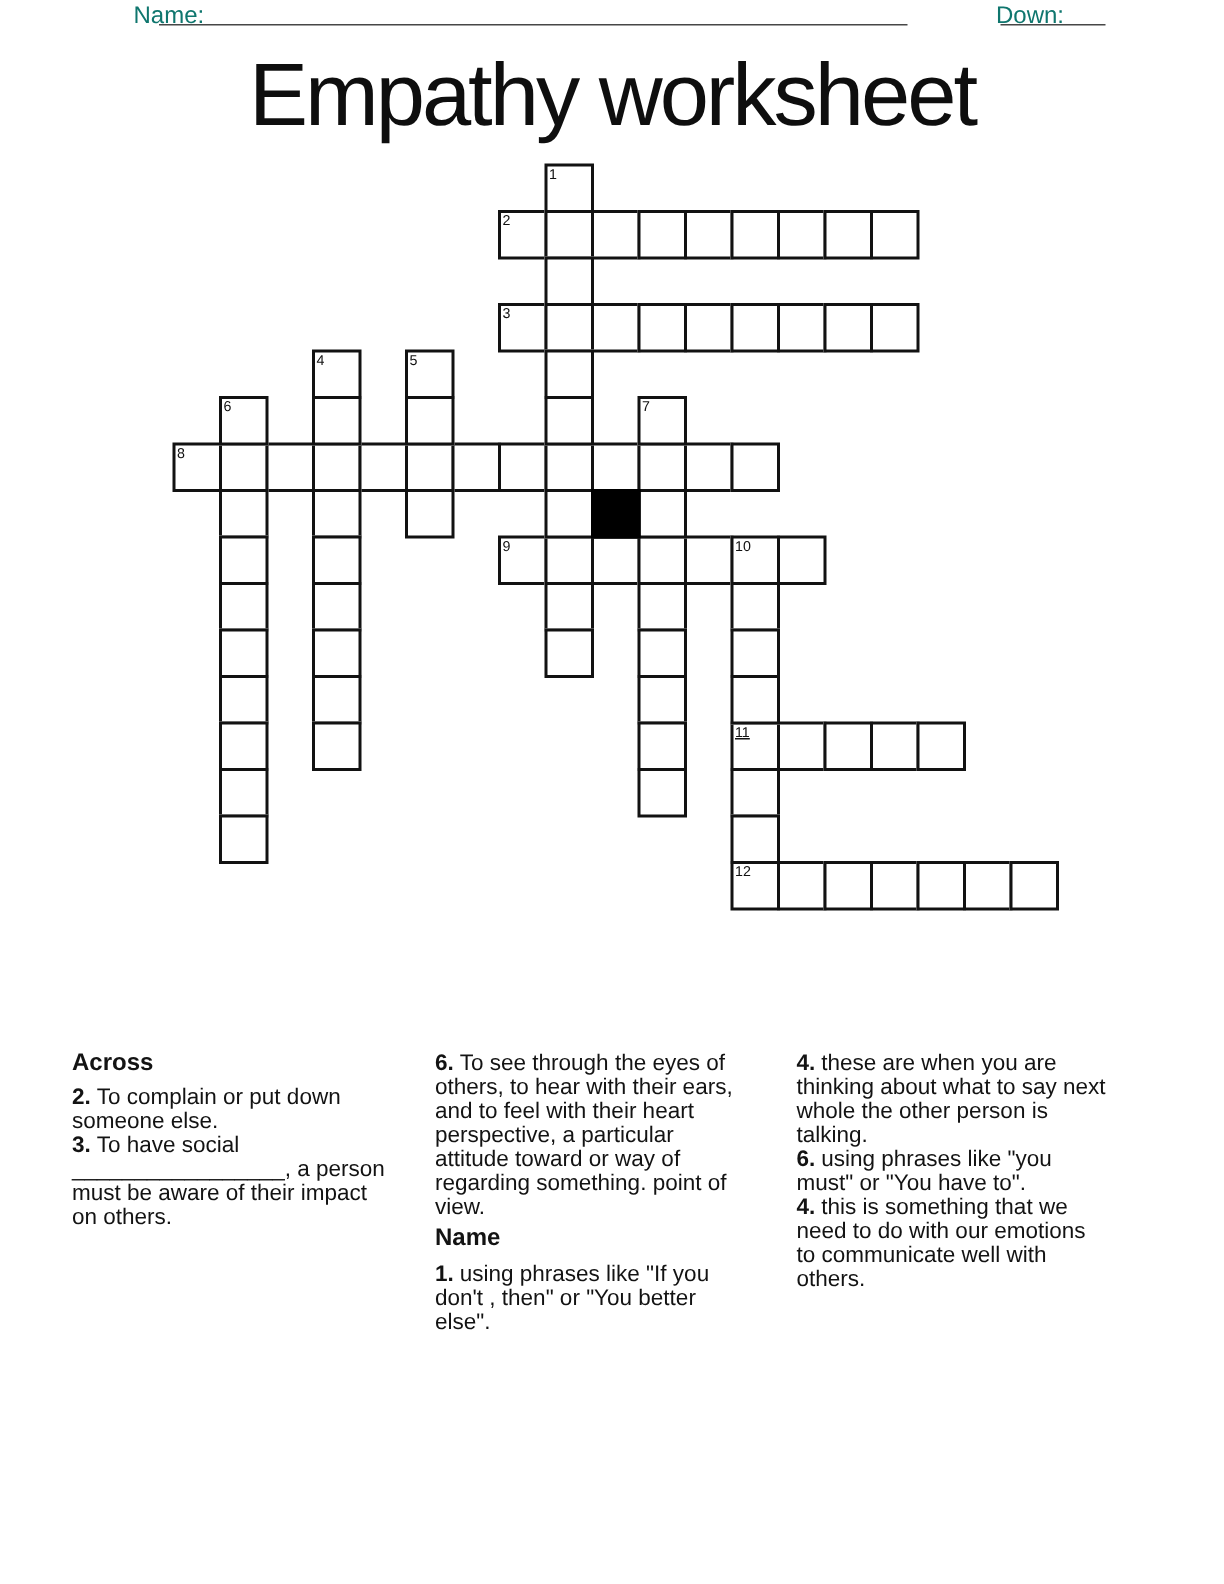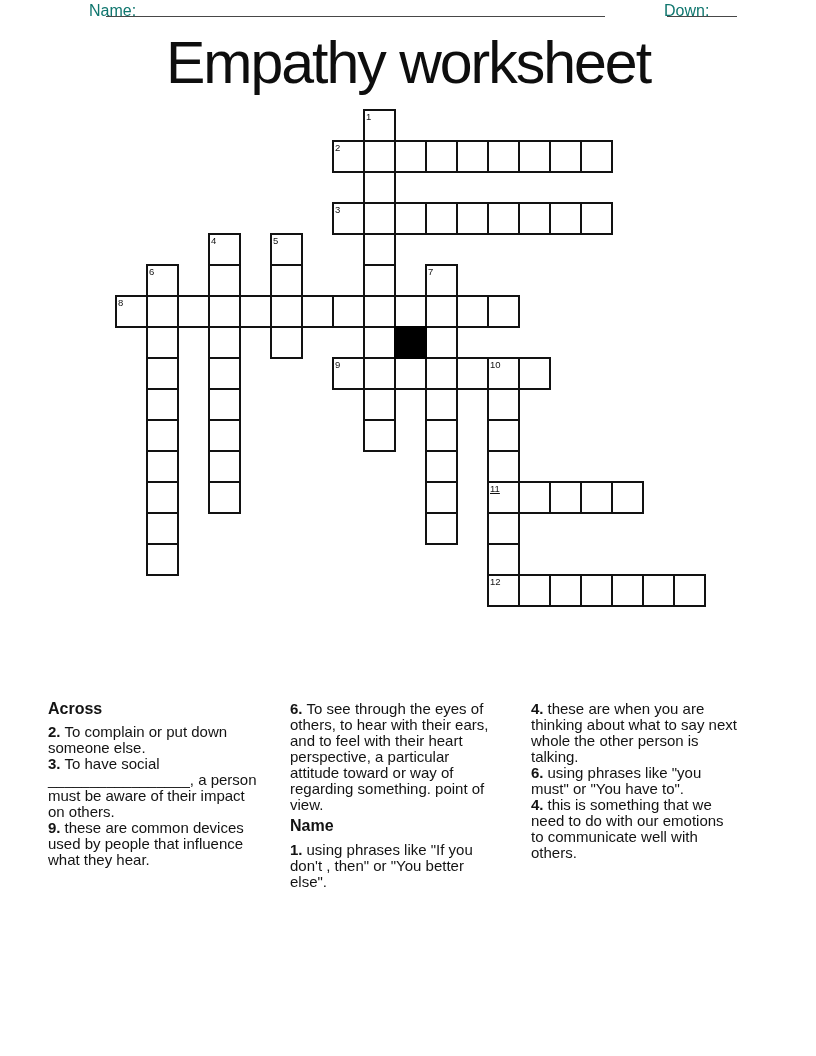--- a/index.html
+++ b/index.html
@@ -162,23 +162,20 @@
 
   <div>
     <div class="clue-col col-1">
         <div class="clue-heading">Across</div>
         <div class="clue"><b class="clue-num">2.</b><span class="clue-text">To complain or put down
 someone else.</span></div>
         <div class="clue"><b class="clue-num">3.</b><span class="clue-text">To have social
 _________________, a person
 must be aware of their impact
 on others.</span></div>
-        <div class="clue"><b class="clue-num">9.</b><span class="clue-text">these are common devices
-used by people that influence
-what they hear.</span></div>
       </div>
     <div class="clue-col col-2">
         <div class="clue"><b class="clue-num">6.</b><span class="clue-text">To see through the eyes of
 others, to hear with their ears,
 and to feel with their heart
 perspective, a particular
 attitude toward or way of
 regarding something. point of
 view.</span></div>
         <div class="clue-heading">Name</div>

